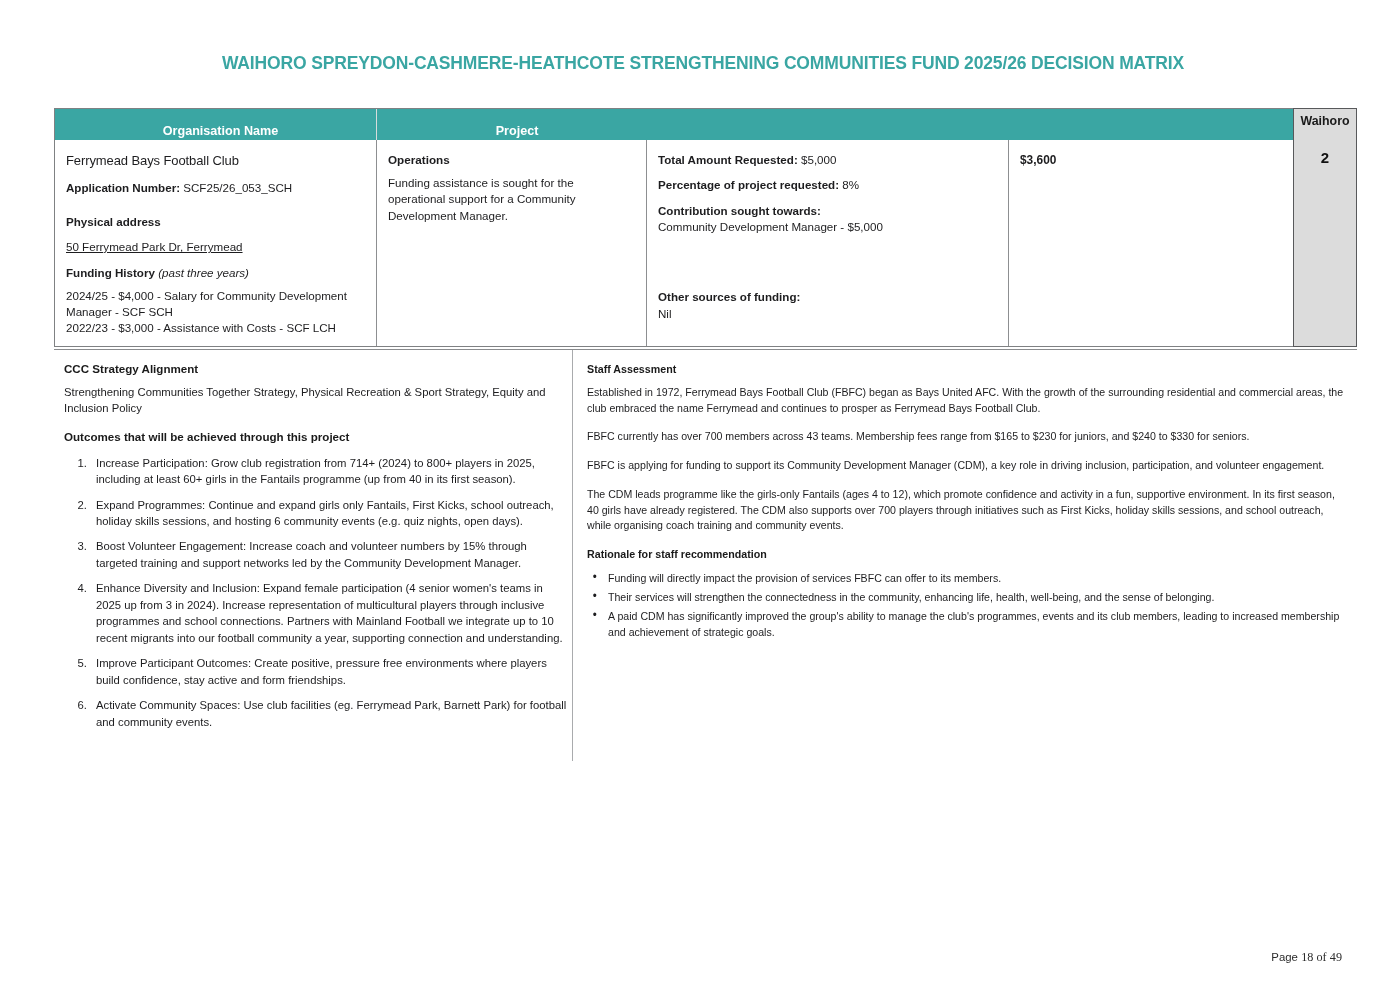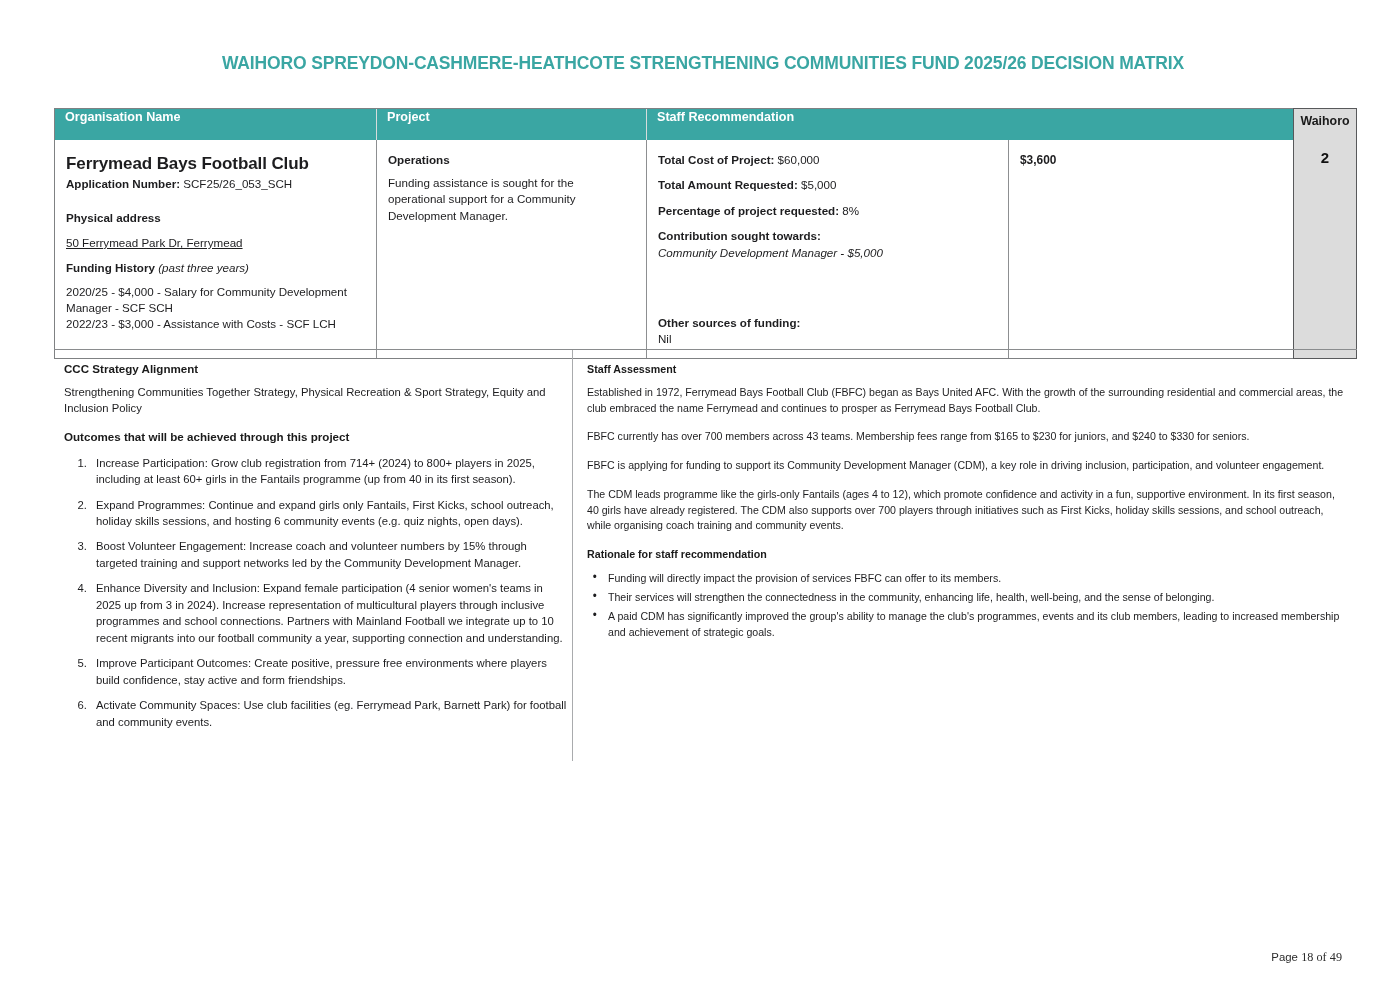--- a/index.html
+++ b/index.html
@@ -57,24 +57,25 @@
   }
   .matrix-head {
     display: flex;
     background: #3aa6a3;
     color: #ffffff;
     height: 31px;
   }
   .matrix-head > div {
     font-size: 12.6px;
     font-weight: 700;
-    padding: 1px 0 0 10px;
+    padding: 15px 0 0 10px;
     border-right: 1px solid #d6dcdc;
     overflow: hidden;
     white-space: nowrap;
+    text-align: center;
   }
   .matrix-head > div:last-child { border-right: none; }
 
   .matrix-body {
     display: flex;
     min-height: 190px;
     background: #ffffff;
   }
   .matrix-body > div {
     border-right: 1px solid #8d8f91;
@@ -107,39 +108,40 @@
   }
   .priority-value {
     font-size: 15px;
     font-weight: 700;
     padding-top: 21px;
     color: #111;
   }
 
   
   .org-name {
-    font-size: 17px;
-    font-weight: 700;
+    font-size: 13px;
+    font-weight: 400;
+    margin-bottom: 10px;
     letter-spacing: -0.1px;
   }
   .kv-line { margin-bottom: 9px; }
   .label-bold { font-weight: 700; }
   .blank-gap { height: 8px; }
   .address-line { margin-bottom: 9px; text-decoration: underline; }
   .fh-title { margin-bottom: 7px; }
   .fh-title i { font-style: italic; font-weight: 400; }
   .fh-entry { line-height: 1.38; }
 
   
   .proj-title { font-weight: 700; margin-bottom: 6px; font-size: 11.7px; }
   .proj-desc  { line-height: 1.44; }
 
   
   .req-line { margin-bottom: 9px; }
-  .req-sub { line-height: 1.45; margin-bottom: 9px; font-style: italic; }
+  .req-sub { line-height: 1.45; margin-bottom: 9px; }
   .req-spacer { height: 44px; }
 
   
   .staff-amount { font-weight: 700; font-size: 11.9px; margin-bottom: 16px; }
   .staff-text { line-height: 1.47; }
 
   
   .lower {
     position: absolute;
     left: 54px;
@@ -236,52 +238,47 @@
 
   <div class="doc-title">WAIHORO SPREYDON-CASHMERE-HEATHCOTE STRENGTHENING COMMUNITIES FUND 2025/26 DECISION MATRIX</div>
 
   <div class="matrix">
 
     <div class="matrix-main">
 
       <div class="matrix-head">
         <div class="col-org">Organisation Name</div>
         <div class="col-proj">Project</div>
-        <div class="col-staff">Staff Recommendation</div>
       </div>
 
       <div class="matrix-body">
 
         <div class="col-org">
           <div class="org-name">Ferrymead Bays Football Club</div>
           <div class="kv-line">
             <span class="label-bold">Application Number:</span>
             <span>SCF25/26_053_SCH</span>
           </div>
           <div class="blank-gap"></div>
           <div class="kv-line label-bold">Physical address</div>
           <div class="address-line">50 Ferrymead Park Dr, Ferrymead</div>
           <div class="fh-title">
             <span class="label-bold">Funding History</span>
             <i>(past three years)</i>
           </div>
-          <div class="fh-entry">2020/25 - $4,000 - Salary for Community Development Manager - SCF SCH</div>
+          <div class="fh-entry">2024/25 - $4,000 - Salary for Community Development Manager - SCF SCH</div>
           <div class="fh-entry">2022/23 - $3,000 - Assistance with Costs - SCF LCH</div>
         </div>
 
         <div class="col-proj">
           <div class="proj-title">Operations</div>
           <div class="proj-desc">Funding assistance is sought for the operational support for a Community Development Manager.</div>
         </div>
 
         <div class="col-req">
-          <div class="req-line">
-            <span class="label-bold">Total Cost of Project:</span>
-            <span>$60,000</span>
-          </div>
           <div class="req-line">
             <span class="label-bold">Total Amount Requested:</span>
             <span>$5,000</span>
           </div>
           <div class="req-line">
             <span class="label-bold">Percentage of project requested:</span>
             <span>8%</span>
           </div>
           <div class="label-bold">Contribution sought towards:</div>
           <div class="req-sub">Community Development Manager - $5,000</div>

